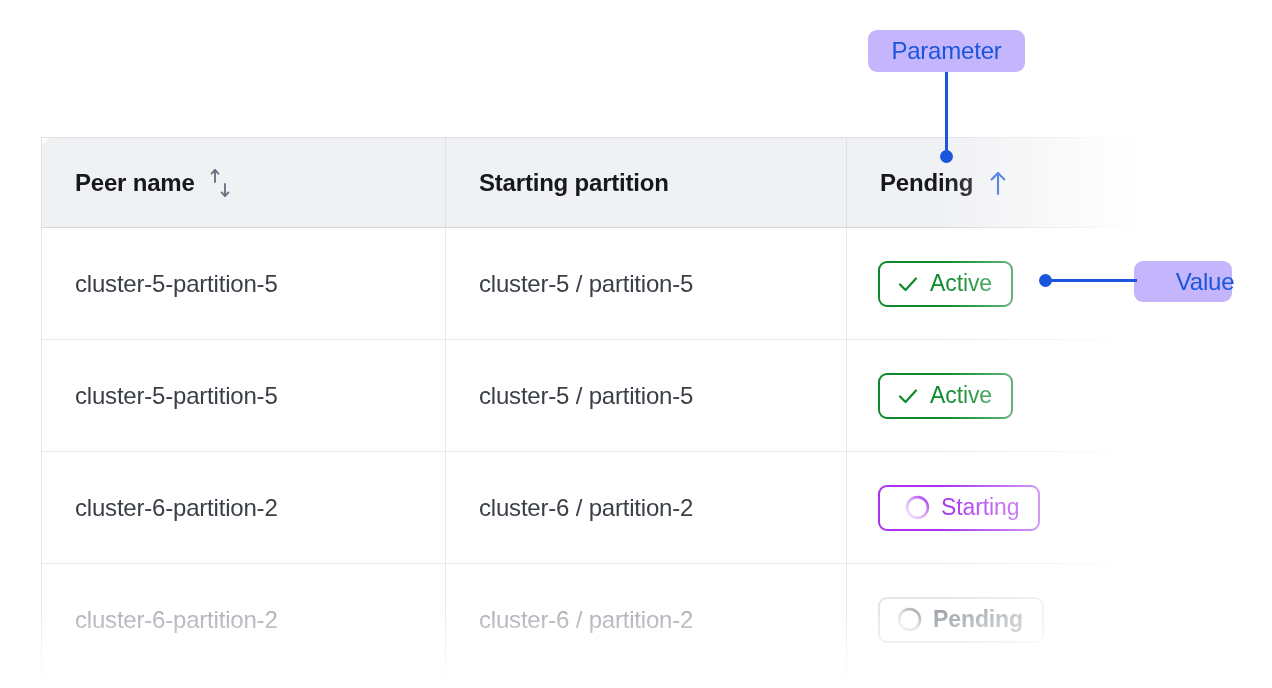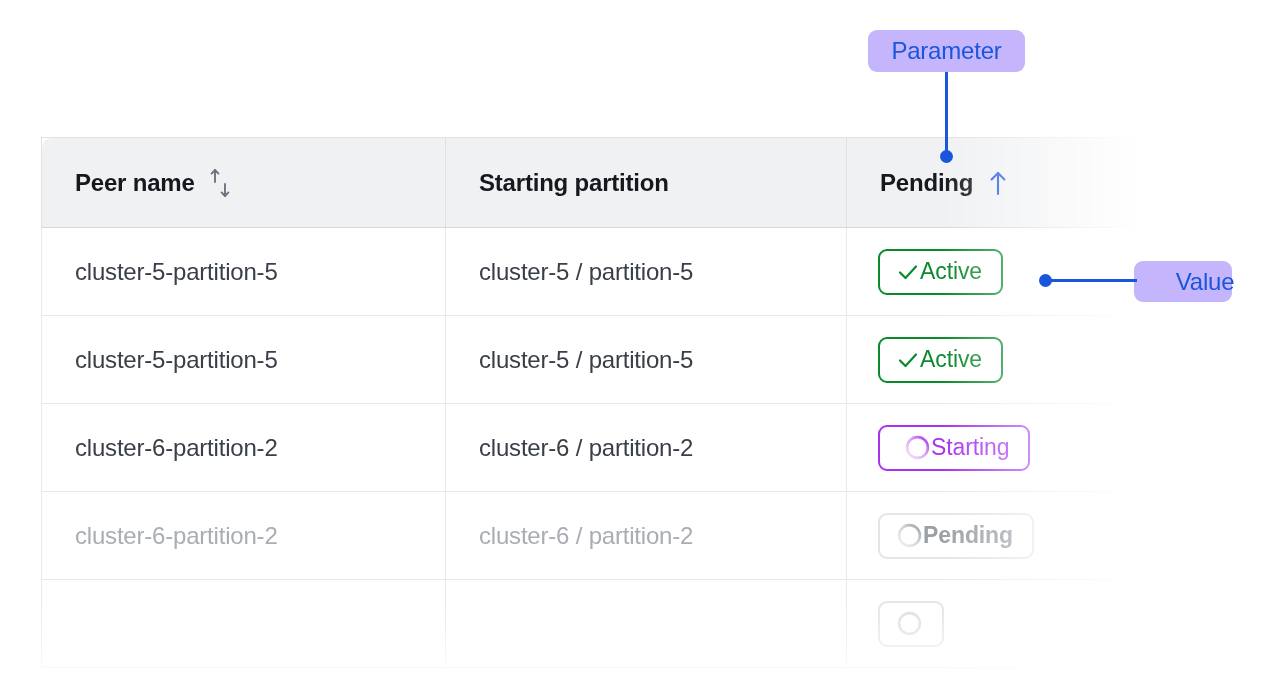--- a/index.html
+++ b/index.html
@@ -75,21 +75,21 @@
   thead th:nth-child(3) { border-top: 1px solid #dfe1e5; }
   thead th:last-child { border-right: none; }
 
   .th-inner {
     display: flex;
     align-items: center;
     gap: 14px;
   }
 
   tbody td {
-    height: 88px;
+    height: 112px;
     padding: 0 0 0 33px;
     vertical-align: middle;
     font-size: 24px;
     color: #3a3f47;
     letter-spacing: -0.2px;
     border-bottom: 1px solid #e8e9ec;
     border-right: 1px solid #e8e9ec;
     border-left: none;
     box-sizing: border-box;
     white-space: nowrap;
@@ -108,21 +108,21 @@
     display: block;
   }
   .sort-asc-blue {
     width: 22px; height: 26px; flex: none; display: block;
   }
 
   
   .badge {
     display: inline-flex;
     align-items: center;
-    gap: 0;
+    gap: 10px;
     height: 46px;
     padding: 0 19px 0 16px;
     border-radius: 9px;
     box-sizing: border-box;
     font-size: 23px;
     font-weight: normal;
     letter-spacing: -0.1px;
     background: #ffffff;
   }
   .badge.active  { border: 2px solid #0a8a2a; color: #0a8a2a; }

